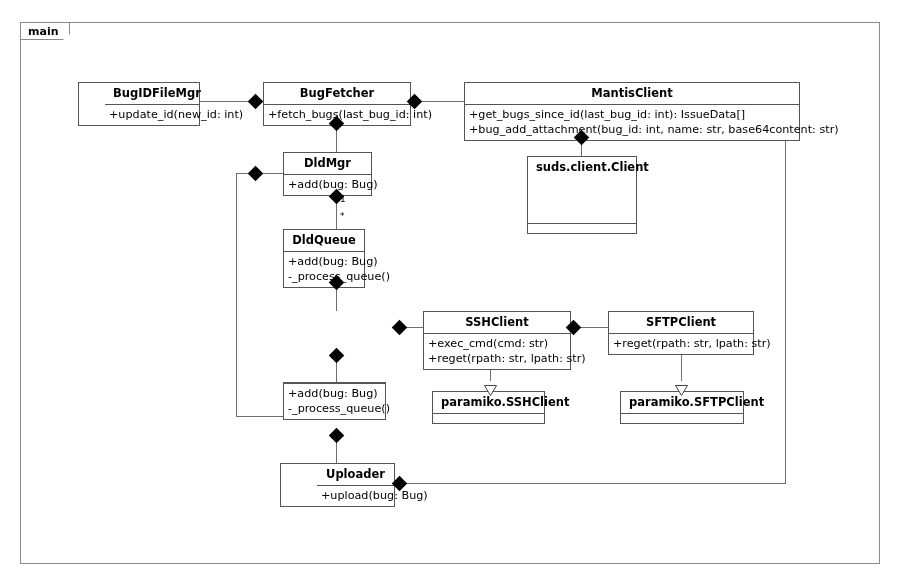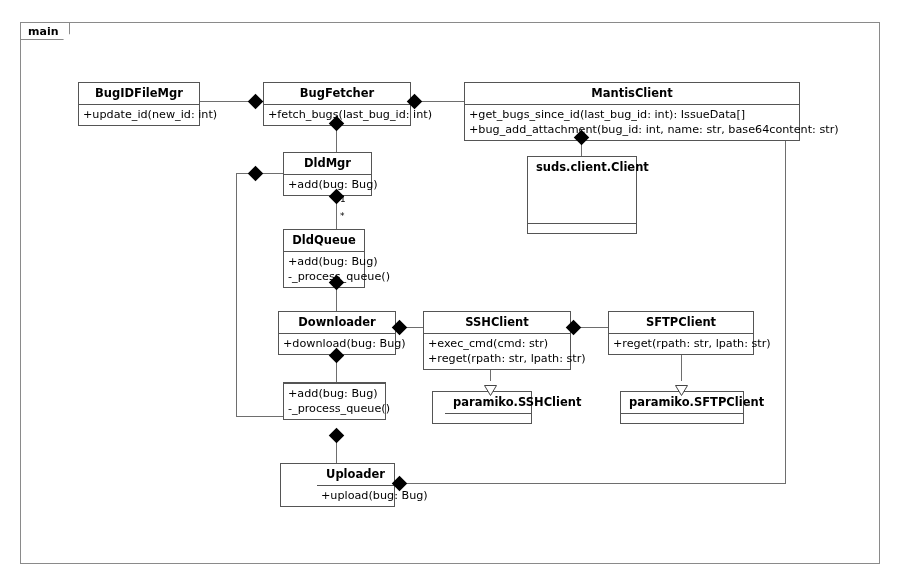--- a/index.html
+++ b/index.html
@@ -93,21 +93,21 @@
   <div class="ln h" style="left:236px;top:416px;width:47px;"></div>
   <div class="diamond" style="left:250px;top:168px;"></div>
 
   <div class="ln v" style="left:336px;top:434px;height:29px;"></div>
   <div class="diamond" style="left:331px;top:430px;"></div>
 
   <div class="ln v" style="left:785px;top:133px;height:351px;"></div>
   <div class="ln h" style="left:395px;top:483px;width:391px;"></div>
   <div class="diamond" style="left:394px;top:478px;"></div>
 
-  <div class="cls" style="left:78px;top:82px;width:122px;">
+  <div class="cls" style="left:78px;top:82px;width:122px;padding-left:26px;">
     <div class="cls-name">BugIDFileMgr</div>
     <div class="cls-members">
       <div class="member">+update_id(new_id: int)</div>
     </div>
   </div>
 
   <div class="cls" style="left:263px;top:82px;width:148px;">
     <div class="cls-name">BugFetcher</div>
     <div class="cls-members">
       <div class="member">+fetch_bugs(last_bug_id: int)</div>
@@ -135,43 +135,37 @@
   </div>
 
   <div class="cls" style="left:283px;top:229px;width:82px;">
     <div class="cls-name">DldQueue</div>
     <div class="cls-members">
       <div class="member">+add(bug: Bug)</div>
       <div class="member">-_process_queue()</div>
     </div>
   </div>
 
-  <div class="cls" style="left:278px;top:311px;width:118px;">
-    <div class="cls-name">Downloader</div>
-    <div class="cls-members">
-      <div class="member">+download(bug: Bug)</div>
-    </div>
-  </div>
 
   <div class="cls" style="left:423px;top:311px;width:148px;">
     <div class="cls-name">SSHClient</div>
     <div class="cls-members">
       <div class="member">+exec_cmd(cmd: str)</div>
       <div class="member">+reget(rpath: str, lpath: str)</div>
     </div>
   </div>
 
   <div class="cls" style="left:608px;top:311px;width:146px;">
     <div class="cls-name">SFTPClient</div>
     <div class="cls-members">
       <div class="member">+reget(rpath: str, lpath: str)</div>
     </div>
   </div>
 
-  <div class="cls" style="left:432px;top:391px;width:100px;padding-left:12px;">
+  <div class="cls" style="left:432px;top:391px;width:113px;">
     <div class="cls-name">paramiko.SSHClient</div>
     <div class="cls-members empty"></div>
   </div>
 
   <div class="cls" style="left:620px;top:391px;width:124px;">
     <div class="cls-name">paramiko.SFTPClient</div>
     <div class="cls-members empty"></div>
   </div>
 
   <div class="cls" style="left:283px;top:382px;width:103px;">

